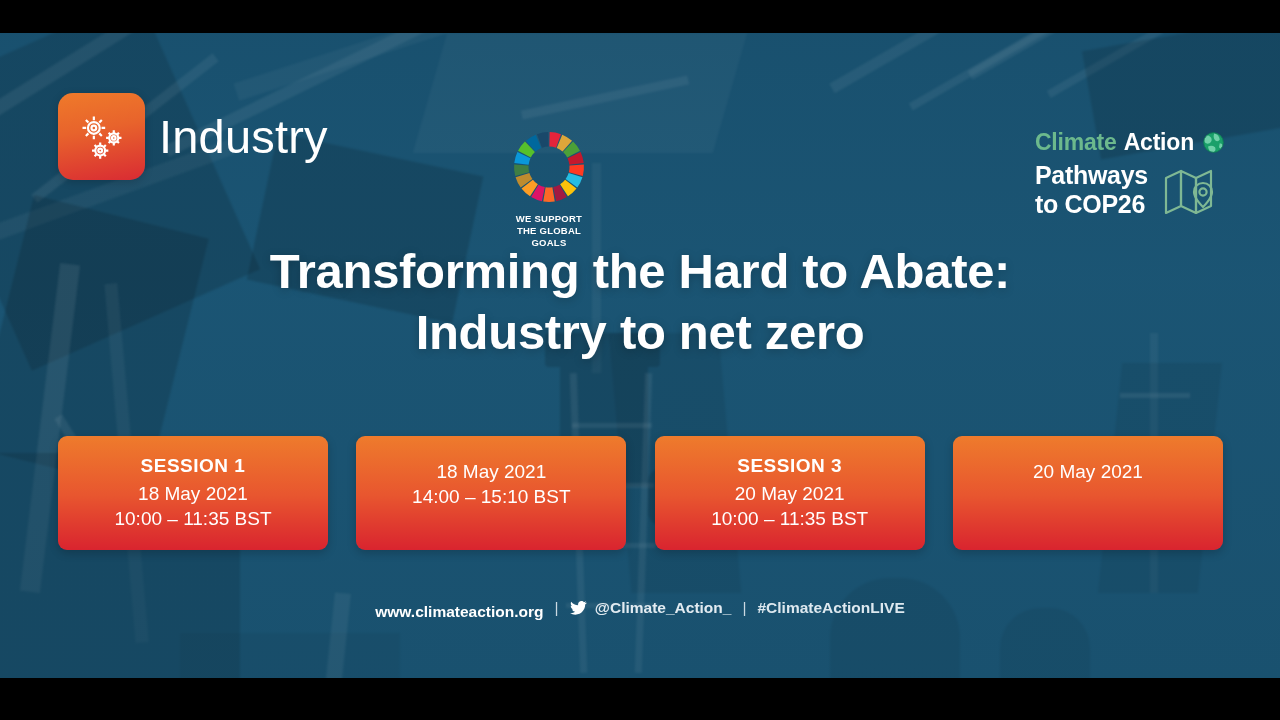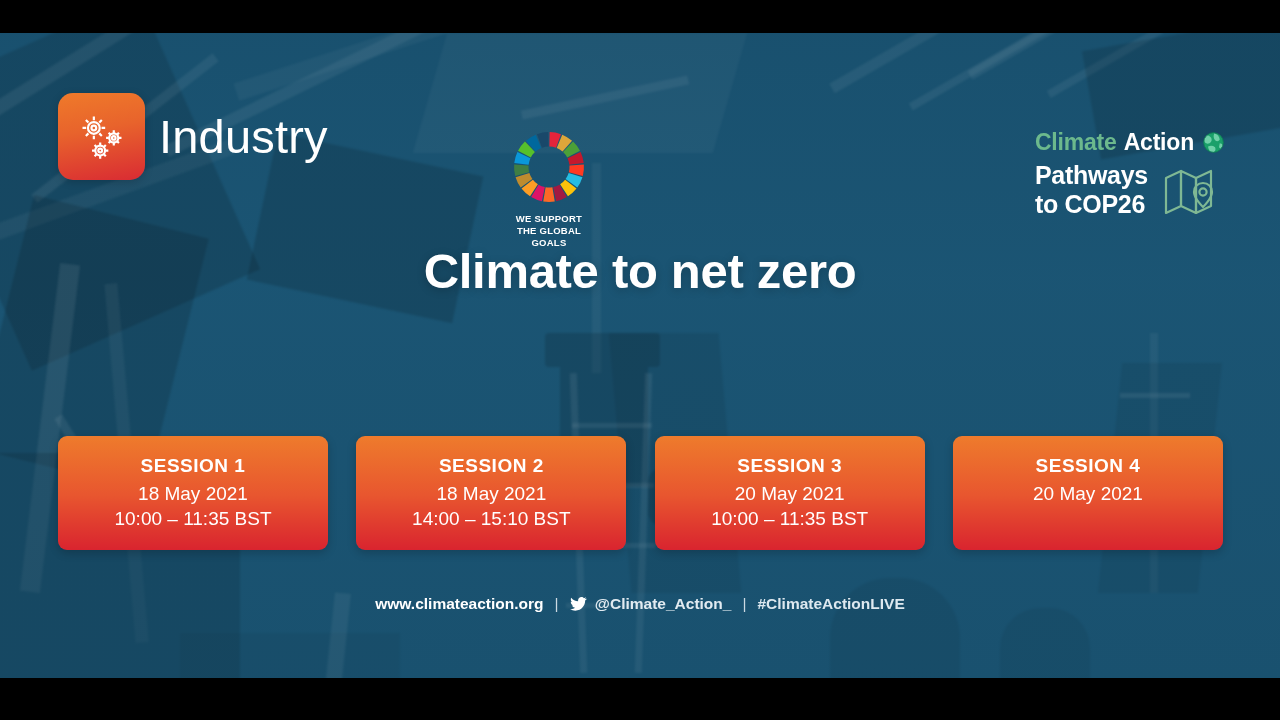--- a/index.html
+++ b/index.html
@@ -103,21 +103,21 @@
   .card .s-name { font-size:19px; font-weight:700; letter-spacing:0.5px; }
   .card .s-date { font-size:19px; font-weight:400; margin-top:6px; }
   .card .s-time { font-size:19px; font-weight:400; margin-top:3px; }
 
   
   .footer {
     position:absolute; left:0; top:562px; width:1280px; z-index:10;
     display:flex; align-items:center; justify-content:center; gap:11px;
     color:#e7eef3; font-size:15.5px;
   }
-  .footer .site { font-weight:700; color:#ffffff; }
+  .footer .site { font-weight:700; color:#ffffff;margin-top:8px; }
   .footer .sep { color:#cbd9e2; font-weight:300; }
   .footer .handle { font-weight:700; color:#e2ebf1; }
   .footer .hash { font-weight:700; color:#dde8ef; }
   .tw { display:inline-block; vertical-align:-2px; margin-right:4px; }
 </style>
 </head>
 <body>
 
 <div id="stage">
 
@@ -258,45 +258,44 @@
             <path d="M19 5 L34 12 L34 47 L19 40 Z"></path>
             <path d="M34 12 L49 5 L49 40 L34 47 Z"></path>
             <path d="M41 17 c5.2 0 9 3.9 9 8.9 0 6.4-9 15.1-9 15.1 s-9-8.7-9-15.1 c0-5 3.8-8.9 9-8.9 z" fill="none"></path>
             <circle cx="41" cy="26" r="3.6"></circle>
           </svg>
         </div>
       </div>
     </div>
 
     <div class="title">
-      <span class="ln">Climate to net zero</span>
+      <span class="ln">Transforming the Hard to Abate:</span>
+      <span class="ln">Industry to net zero</span>
     </div>
 
     <div class="sessions">
 
       <div class="card">
         <div class="s-name">SESSION 1</div>
         <div class="s-date">18 May 2021</div>
         <div class="s-time">10:00 – 11:35 BST</div>
       </div>
 
       <div class="card">
-        <div class="s-name">SESSION 2</div>
         <div class="s-date">18 May 2021</div>
         <div class="s-time">14:00 – 15:10 BST</div>
       </div>
 
       <div class="card">
         <div class="s-name">SESSION 3</div>
         <div class="s-date">20 May 2021</div>
         <div class="s-time">10:00 – 11:35 BST</div>
       </div>
 
       <div class="card">
-        <div class="s-name">SESSION 4</div>
         <div class="s-date">20 May 2021</div>
       </div>
     </div>
 
     <div class="footer">
       <span class="site">www.climateaction.org</span>
       <span class="sep">|</span>
       <span>
         <svg class="tw" width="17" height="14" viewBox="0 0 24 20" fill="#ffffff">
           <path d="M23.6 2.4c-.9.4-1.8.7-2.8.8 1-.6 1.8-1.6 2.1-2.7-.9.6-2 1-3.1 1.2C19 .6 17.7 0 16.3 0c-2.7 0-4.9 2.2-4.9 4.9 0 .4 0 .8.1 1.1C7.4 5.8 3.9 3.9 1.6 1 1.2 1.7 1 2.5 1 3.4c0 1.7.9 3.2 2.2 4.1-.8 0-1.6-.2-2.2-.6v.1c0 2.4 1.7 4.4 3.9 4.8-.4.1-.8.2-1.3.2-.3 0-.6 0-.9-.1.6 2 2.4 3.4 4.6 3.4-1.7 1.3-3.8 2.1-6.1 2.1-.4 0-.8 0-1.2-.1 2.2 1.4 4.8 2.2 7.5 2.2 9.1 0 14-7.5 14-14v-.6c1-.7 1.8-1.6 2.5-2.5z"></path>

